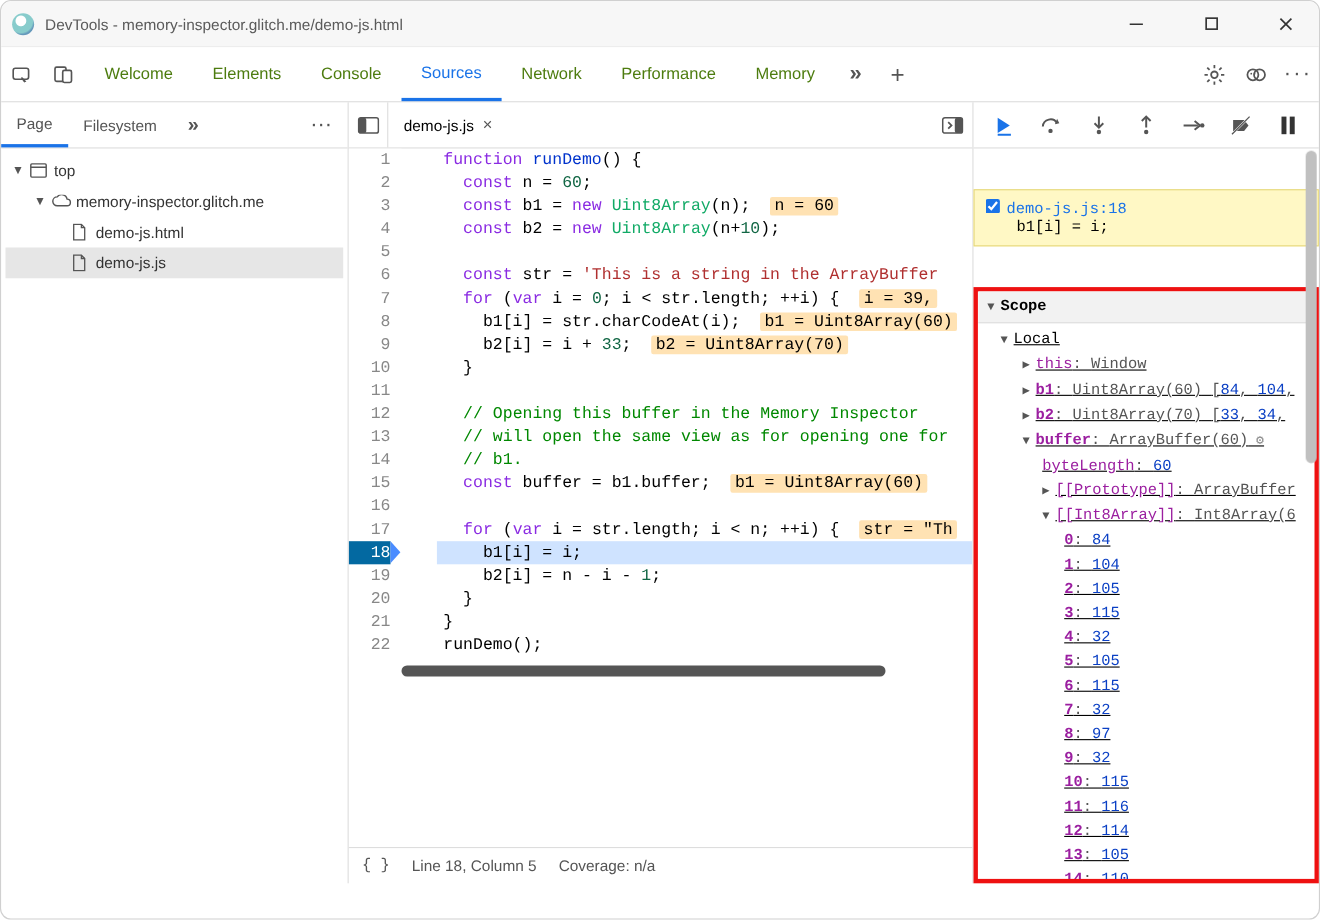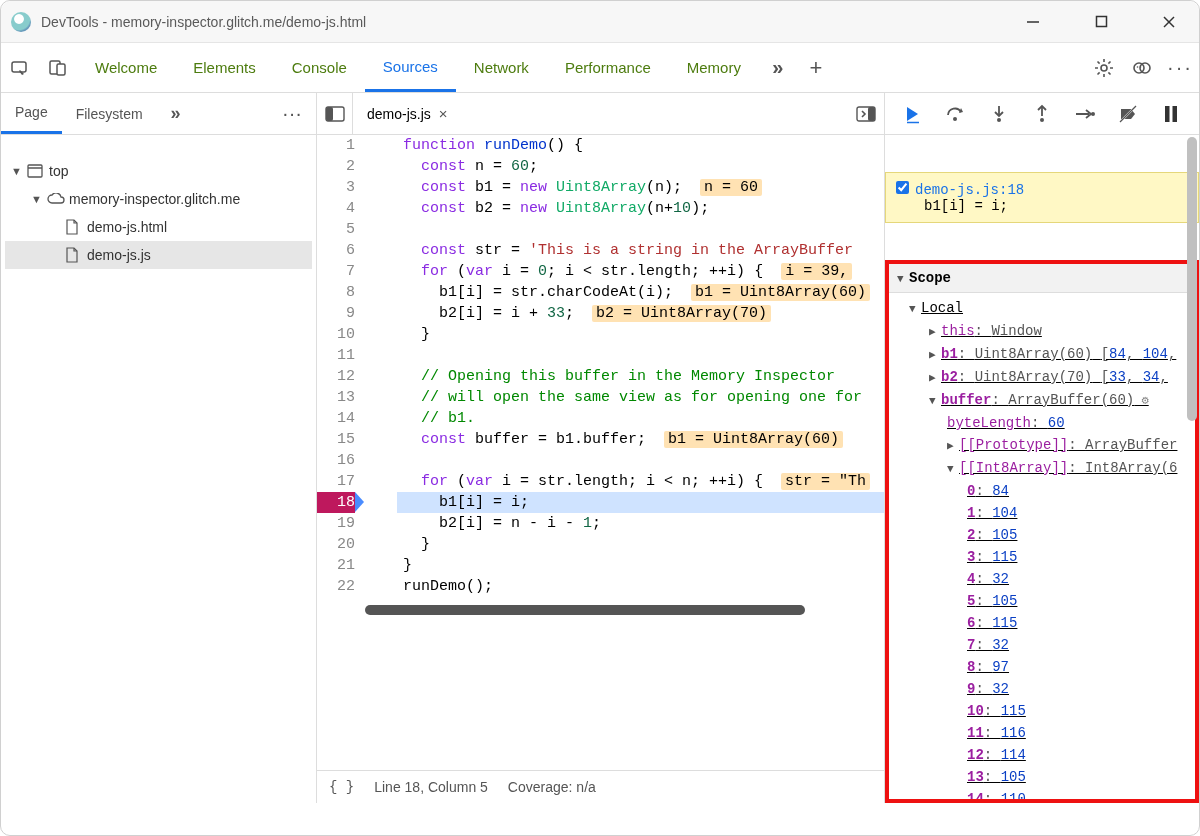--- a/index.html
+++ b/index.html
@@ -13,21 +13,21 @@
   .winctrl .btn { width: 40px; height: 26px; display:flex; align-items:center; justify-content:center; font-size: 16px; }
   
   .maintabs { height: 50px; display:flex; align-items:center; gap: 0; border-bottom: 1px solid #ddd; }
   .maintabs .iconbtn { width: 38px; height: 38px; display:flex; align-items:center; justify-content:center; color:#555; font-size: 18px; }
   .maintabs .tab { padding: 0 18px; height: 100%; display:flex; align-items:center; color:#4d7c0f; font-size: 15px; }
   .maintabs .tab.active { color:#1a73e8; border-bottom: 3px solid #1a73e8; }
   .maintabs .spacer { flex:1; }
   
   .cols { display:flex; height: 710px; }
   
-  .nav { width: 316px; border-right: 1px solid #ddd; display:flex; flex-direction:column;gap:16px; }
+  .nav { width: 316px; border-right: 1px solid #ddd; display:flex; flex-direction:column; }
   .nav-tabs { height: 42px; display:flex; align-items:center; border-bottom: 1px solid #ddd; }
   .nav-tabs .ntab { padding: 0 14px; height:100%; display:flex; align-items:center; font-size: 14px; color:#555; }
   .nav-tabs .ntab.active { border-bottom: 3px solid #1a73e8; }
   .nav-tabs .nmore { margin-left:auto; padding: 0 14px; font-size:20px; color:#555; }
   .tree { padding: 6px 4px; font-size: 14px; color:#333; }
   .tree-row { display:flex; align-items:center; height: 28px; gap: 6px; padding-left: 6px; }
   .tree-row.indent1 { padding-left: 26px; }
   .tree-row.indent2 { padding-left: 60px; }
   .tree-row.selected { background: #e6e6e6; }
   .tri { font-size: 11px; color:#555; width: 10px; }
@@ -36,21 +36,21 @@
   .editor { flex: 1; display:flex; flex-direction:column; border-right: 1px solid #ddd; min-width: 0; }
   .ed-tabs { height: 42px; display:flex; align-items:center; border-bottom: 1px solid #ddd; }
   .ed-tabs .toggle { width: 36px; height:100%; display:flex; align-items:center; justify-content:center; border-right:1px solid #ddd; }
   .ed-tabs .ftab { padding: 0 14px; height:100%; display:flex; align-items:center; gap: 8px; font-size: 14px; }
   .ed-tabs .close { font-size: 15px; color:#555; }
   .ed-tabs .right { margin-left:auto; width:36px; display:flex; align-items:center; justify-content:center; }
   .code { flex:1; overflow: hidden; position:relative; }
   .code-inner { display:flex; font-size: 15px; line-height: 21px; }
   .gutter { width: 48px; text-align:right; padding-right: 10px; color:#888; background:#fff; }
   .gutter .ln { height: 21px; }
-  .gutter .ln.hl { background:#be185d; color:#fff; position:relative; }
+  .gutter .ln.hl { background:#0369a1; color:#fff; position:relative; }
   .gutter .ln.hl::after { content:""; position:absolute; right:-9px; top:0; border-top:10.5px solid transparent; border-bottom:10.5px solid transparent; border-left:9px solid #4a8cff; }
   .src { flex:1; white-space: pre; overflow:hidden;margin-left:32px; }
   .src .cl { height: 21px; padding-left: 6px; }
   .src .cl.hl { background:#cfe3ff; }
   .kw { color:#8a2be2; }
   .def { color:#0033cc; }
   .num { color:#116644; }
   .str { color:#b03030; }
   .cmt { color:#080; }
   .typ { color:#1a6; }

